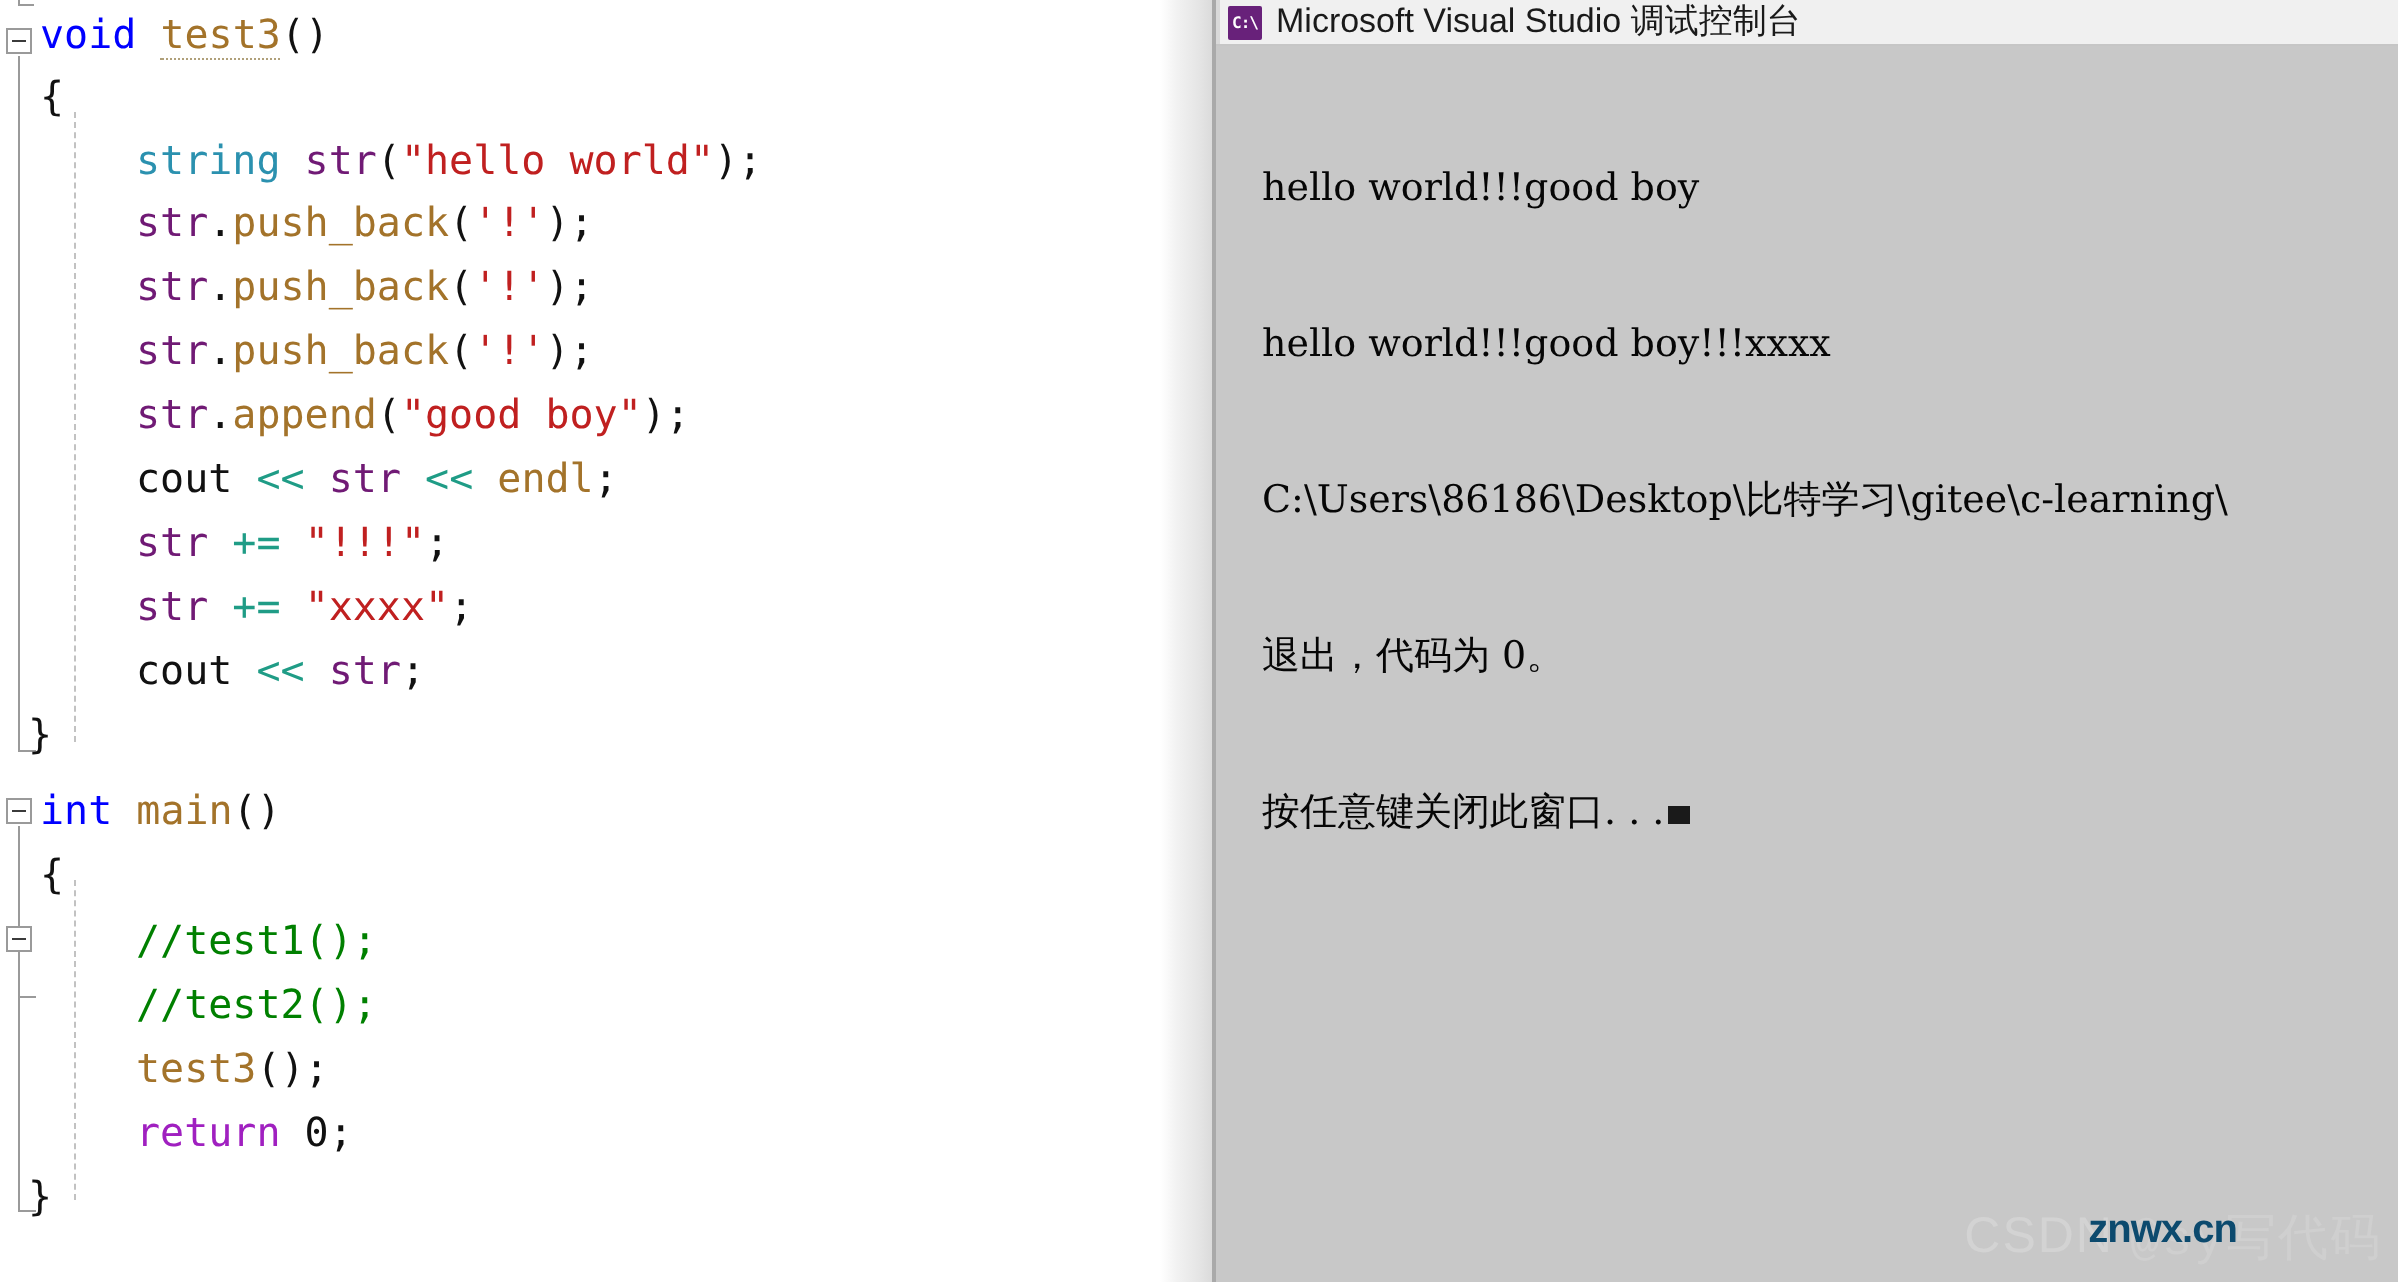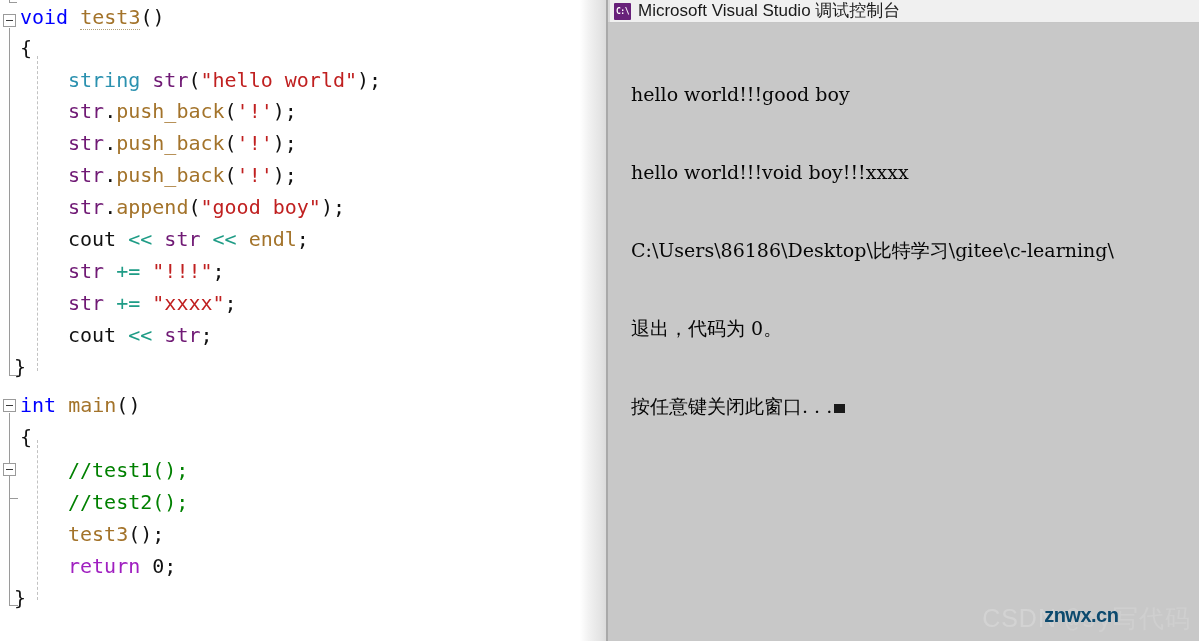--- a/index.html
+++ b/index.html
@@ -265,21 +265,21 @@
 
   <div id="console-window">
 
     <div id="console-titlebar">
       <div class="title-icon">C:\</div>
       <div class="title-text">Microsoft Visual Studio 调试控制台</div>
     </div>
 
     <div id="console-body">
       <div class="console-line">hello world!!!good boy</div>
-      <div class="console-line">hello world!!!void boy!!!xxxx</div>
+      <div class="console-line">hello world!!!good boy!!!xxxx</div>
       <div class="console-line">C:\Users\86186\Desktop\比特学习\gitee\c-learning\</div>
       <div class="console-line">退出，代码为 0。</div>
       <div class="console-line"><span>按任意键关闭此窗口. . .</span><span class="cursor-block"></span></div>
     </div>
 
     <div id="watermark">
       <span id="wm-csdn">CSDN</span>
       <span id="wm-author">@sy写代码</span>
       <span id="wm-overlay">znwx.cn</span>
     </div>

